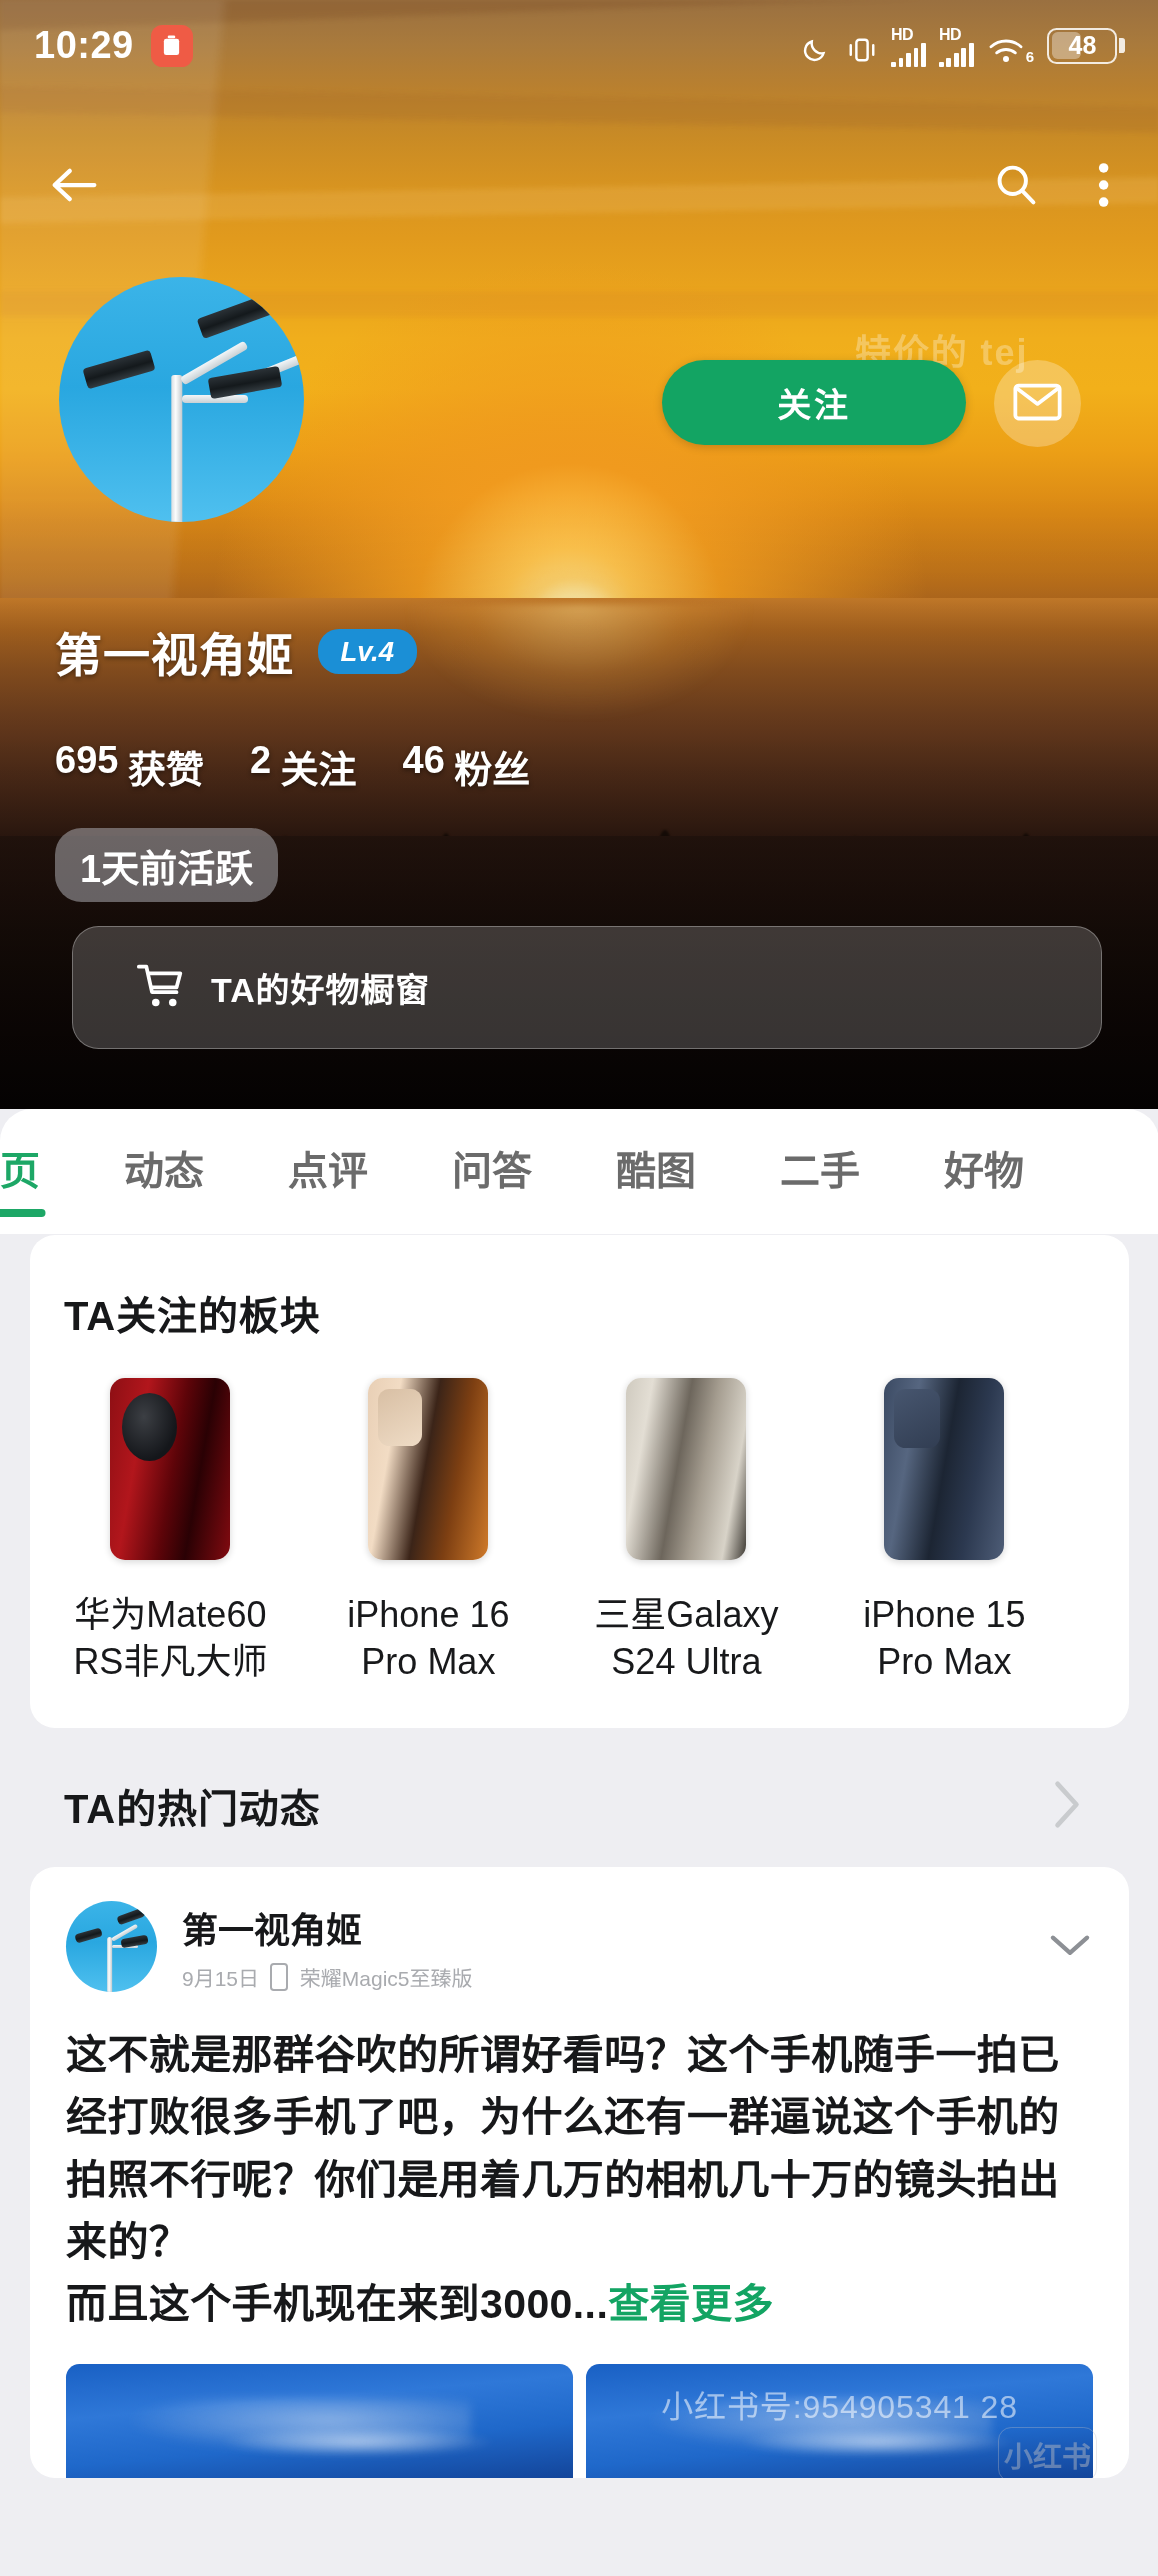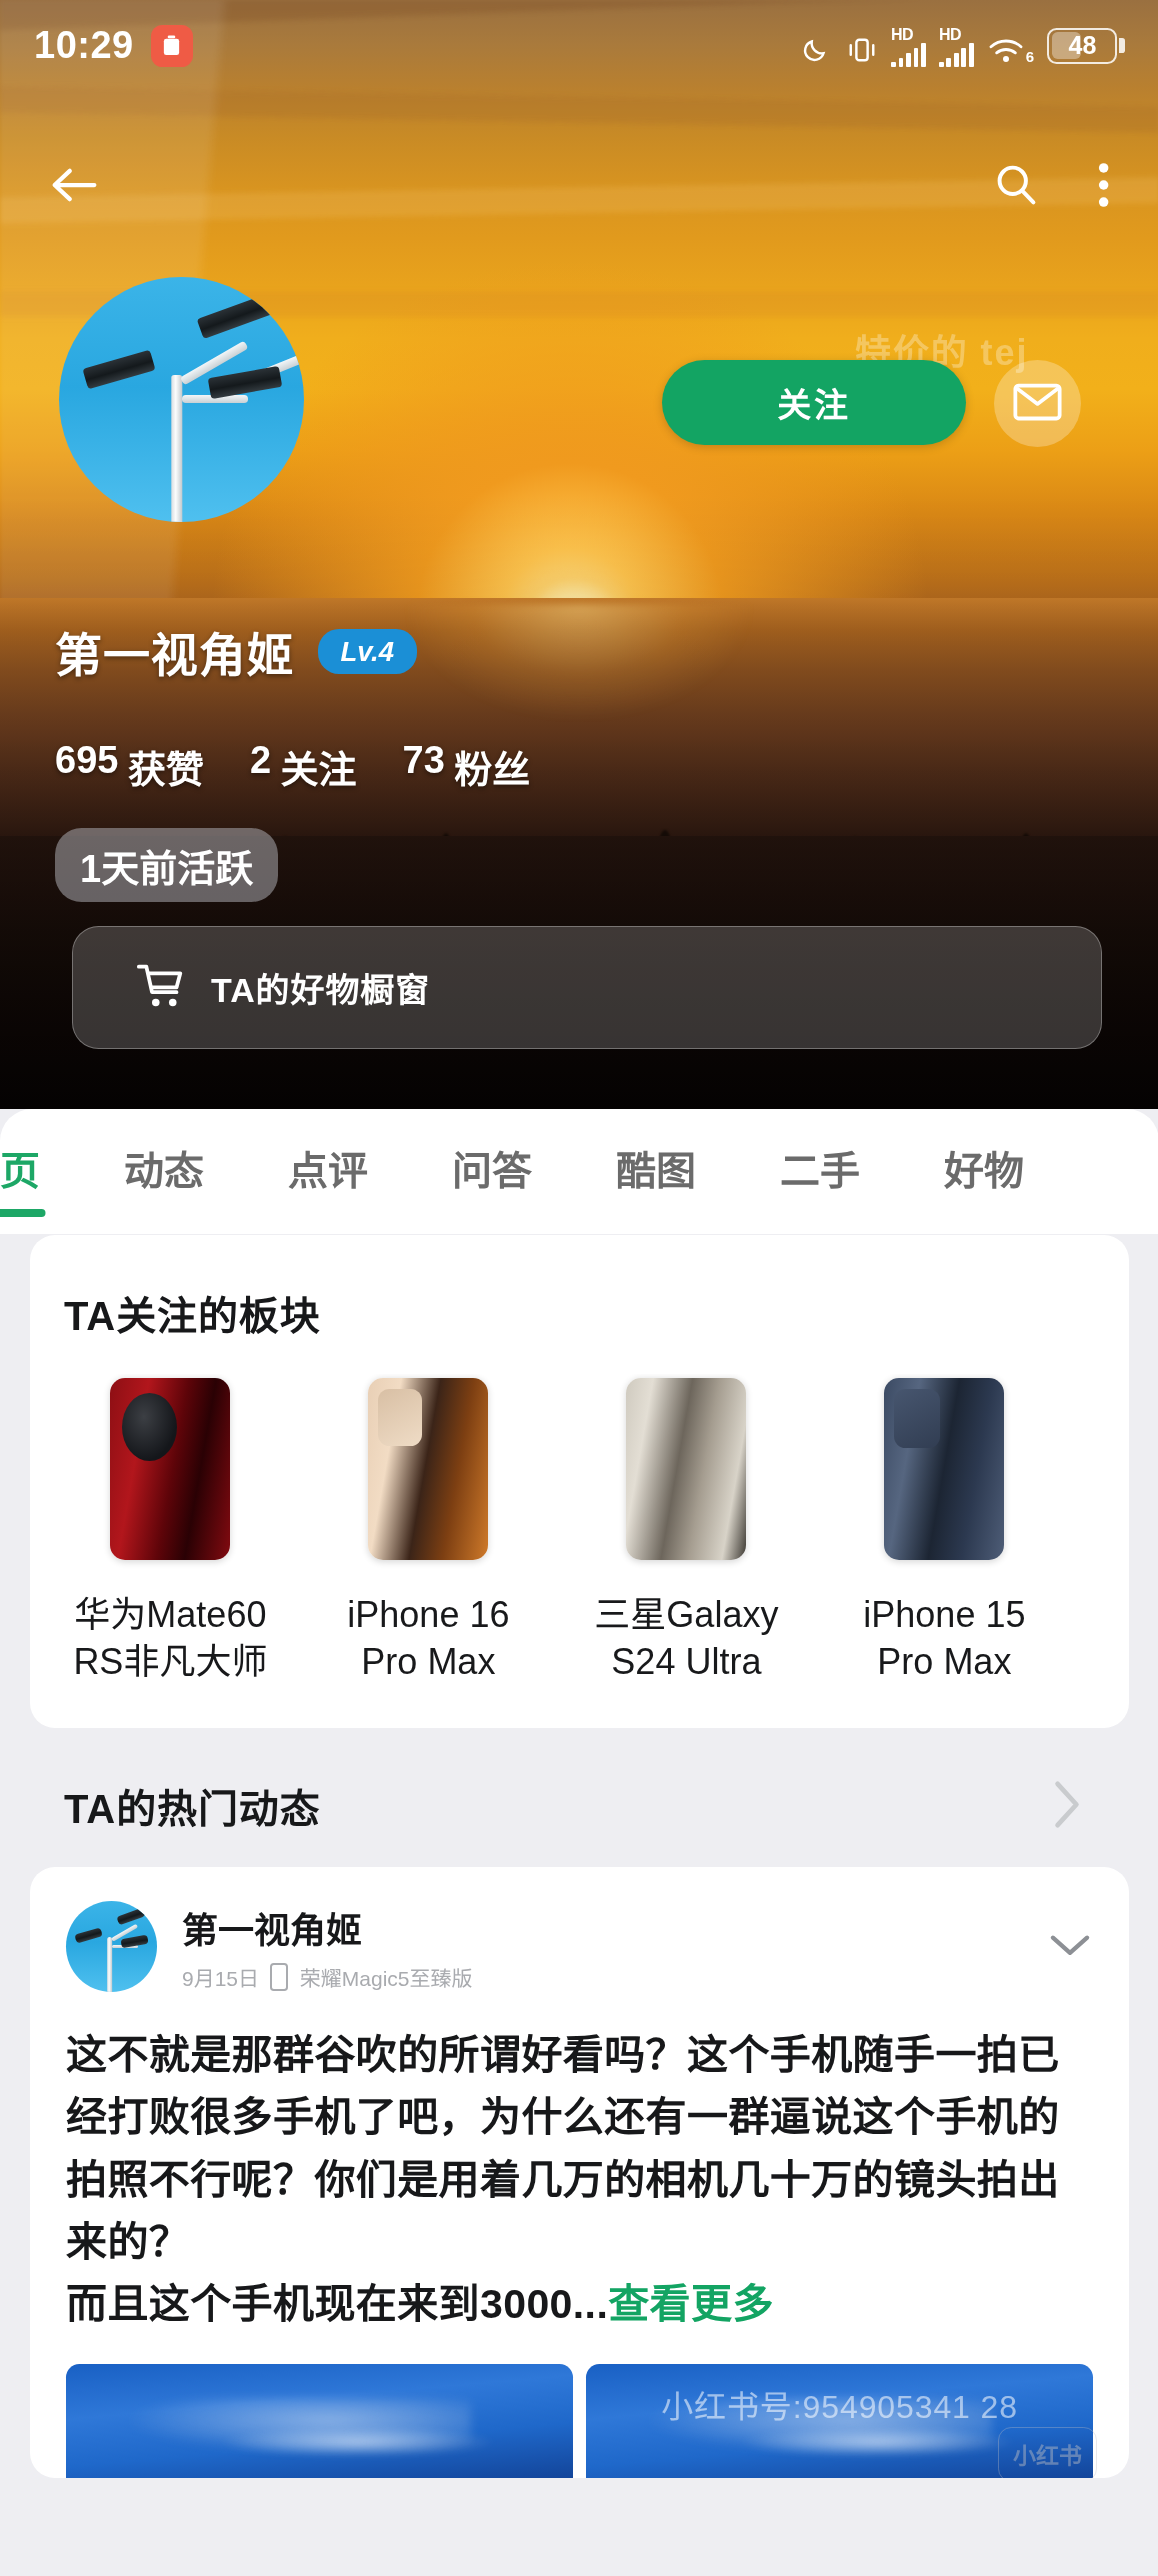--- a/index.html
+++ b/index.html
@@ -318,21 +318,21 @@
   .wm-xhs-num {
     position:absolute; left:0; right:0; top:17px; text-align:center;
     color:rgba(255,255,255,.55); font-size:32px; letter-spacing:0.9px;
     pointer-events:none; white-space:nowrap;
   }
   .wm-logo {
     position:absolute; right:32px; bottom:-3.8px;
     width:99px; height:55px; border-radius:13.3px;
     border:1.9px solid rgba(190,190,195,.35);
     display:flex; align-items:center; justify-content:center;
-    color:rgba(190,190,195,.45); font-size:23px; font-weight:700;
+    color:rgba(190,190,195,.45); font-size:29px; font-weight:700;
     pointer-events:none;
   }
   .chev { color:#c9cbce; }
 </style>
 </head>
 <body>
 
 <div class="hero">
   <div class="hero-bg">
     <div class="sky"></div>
@@ -462,21 +462,21 @@
 <div class="stats">
   <div class="stat">
     <span>695</span>
     <span>获赞</span>
   </div>
   <div class="stat">
     <span>2</span>
     <span>关注</span>
   </div>
   <div class="stat">
-    <span>73</span>
+    <span>46</span>
     <span>粉丝</span>
   </div>
 </div>
 
 <div class="active-badge">1天前活跃</div>
 
 <div class="shop-card">
   <span>
     <svg width="51" height="49" viewBox="0 0 54 52" fill="none">
       <path d="M4 5h8l6 27h26" stroke="#fff" stroke-width="4" stroke-linecap="round" stroke-linejoin="round"></path>

